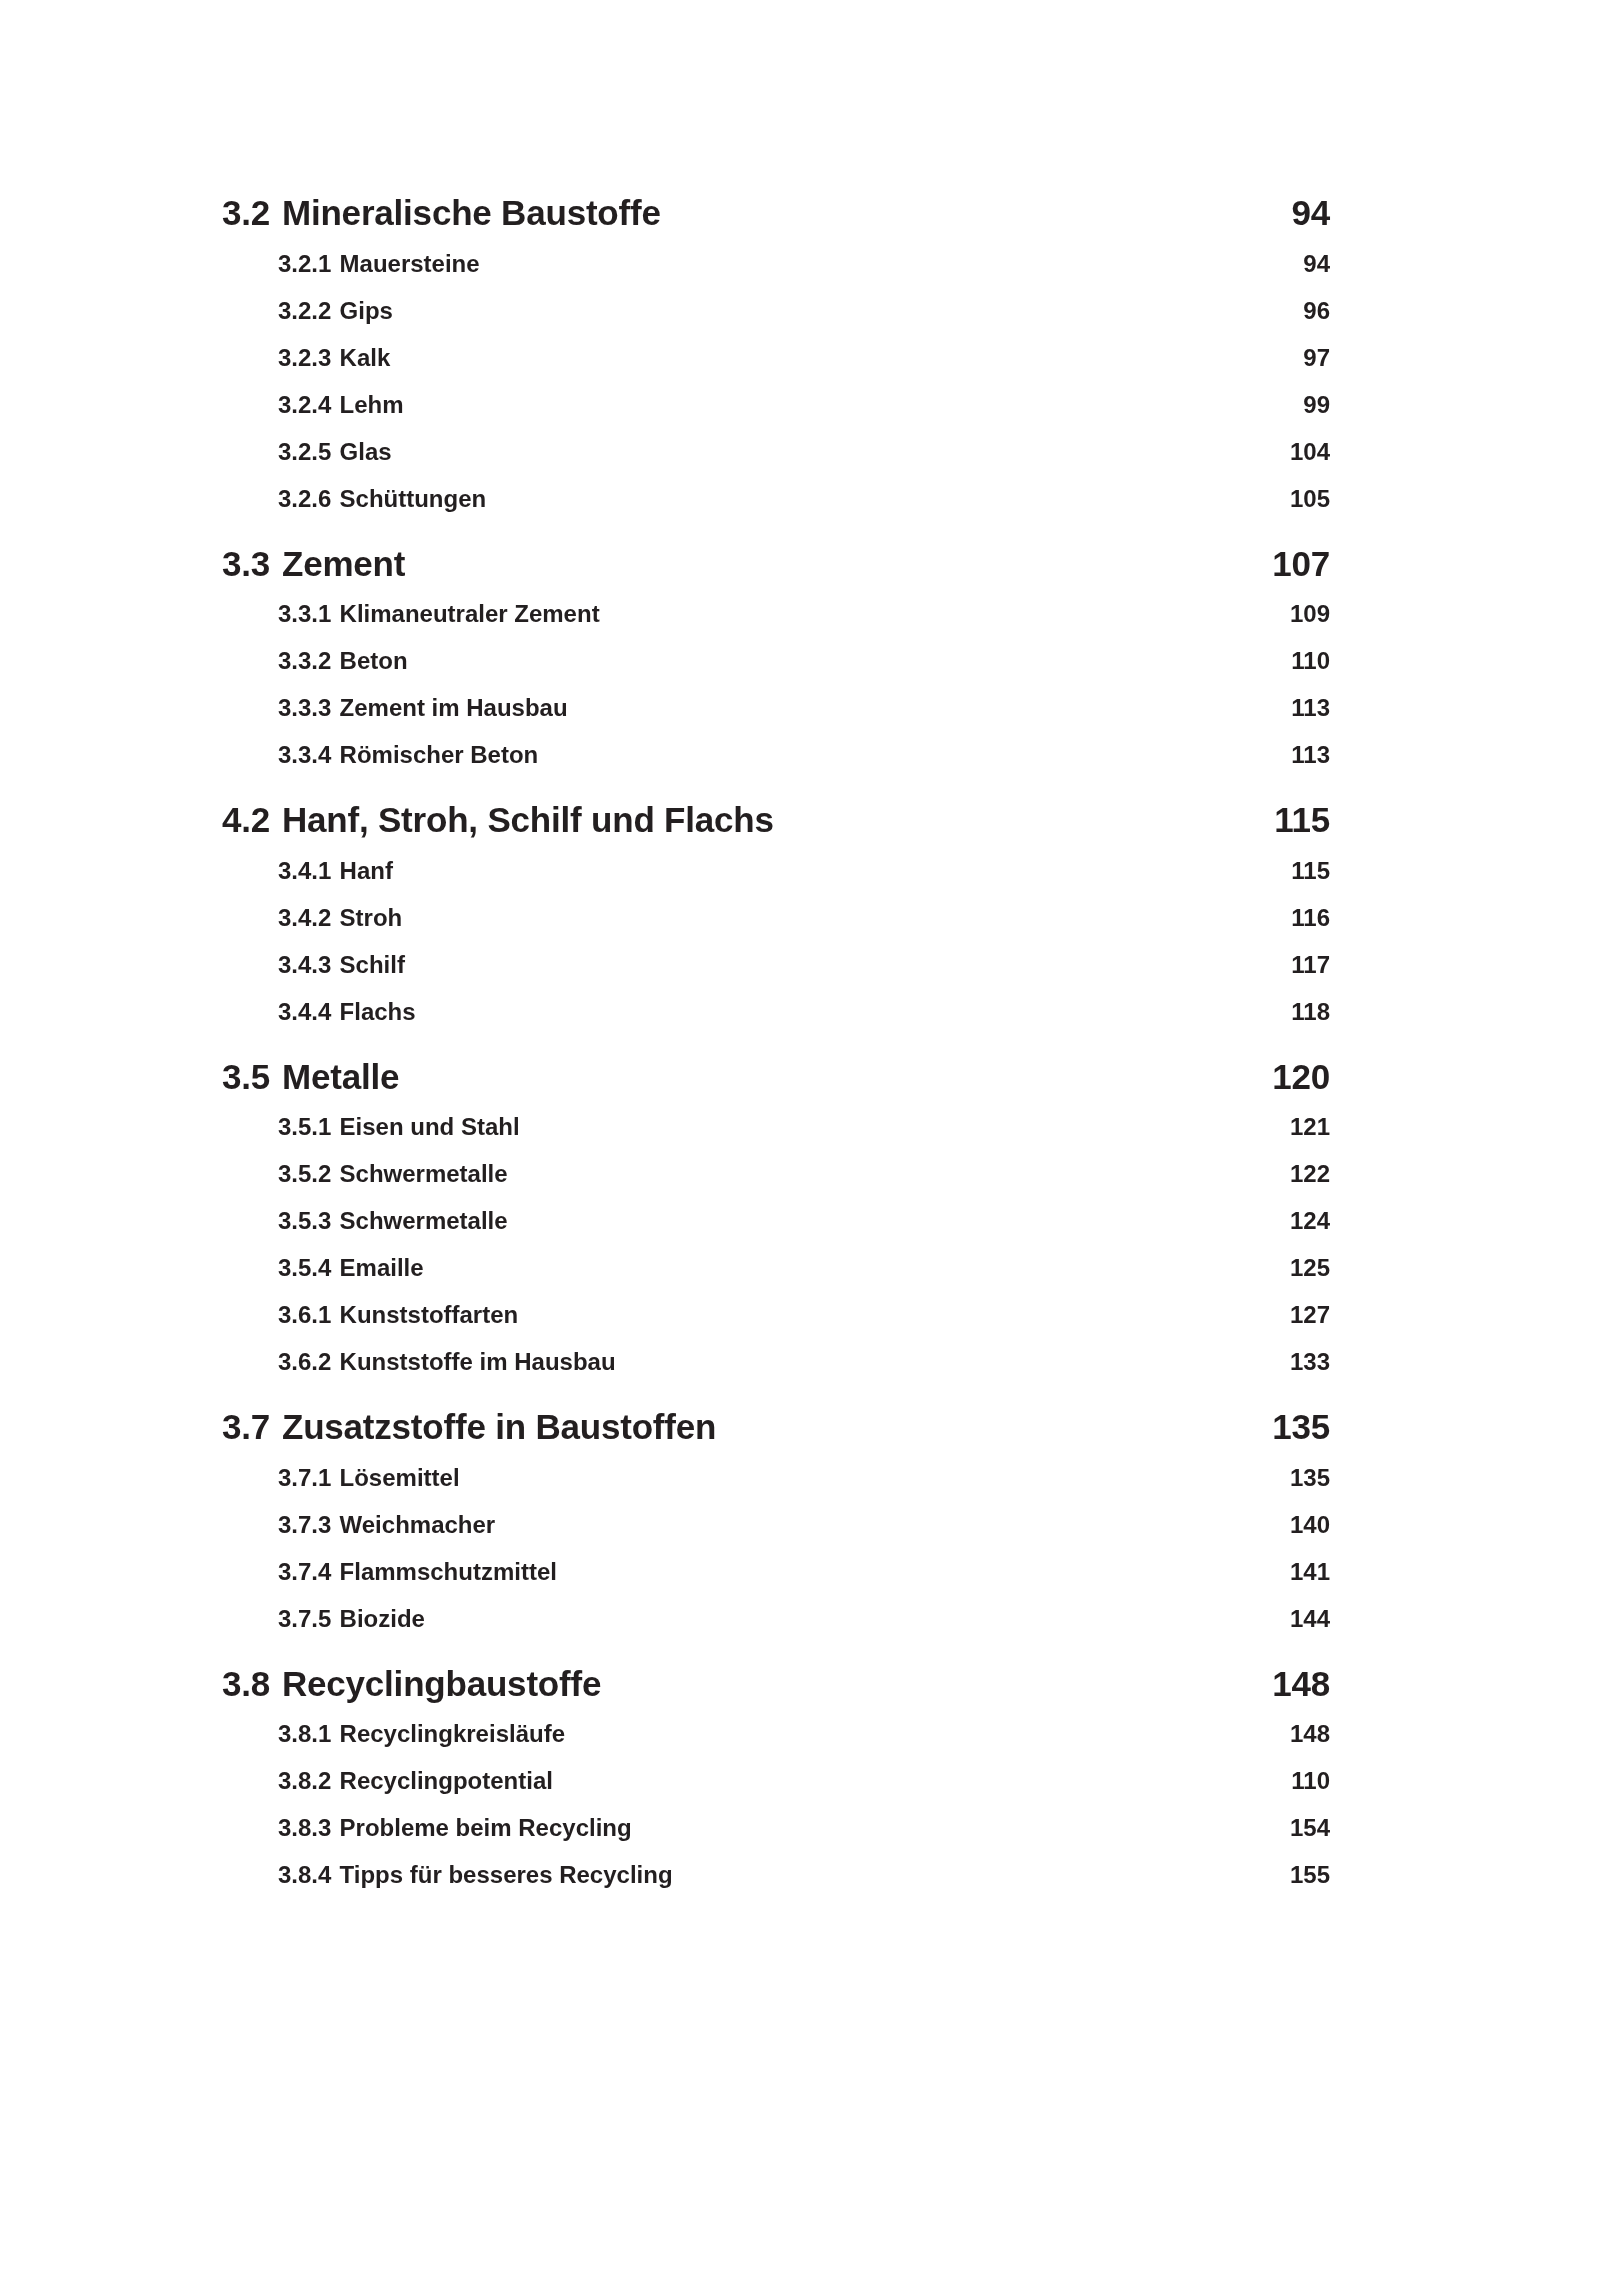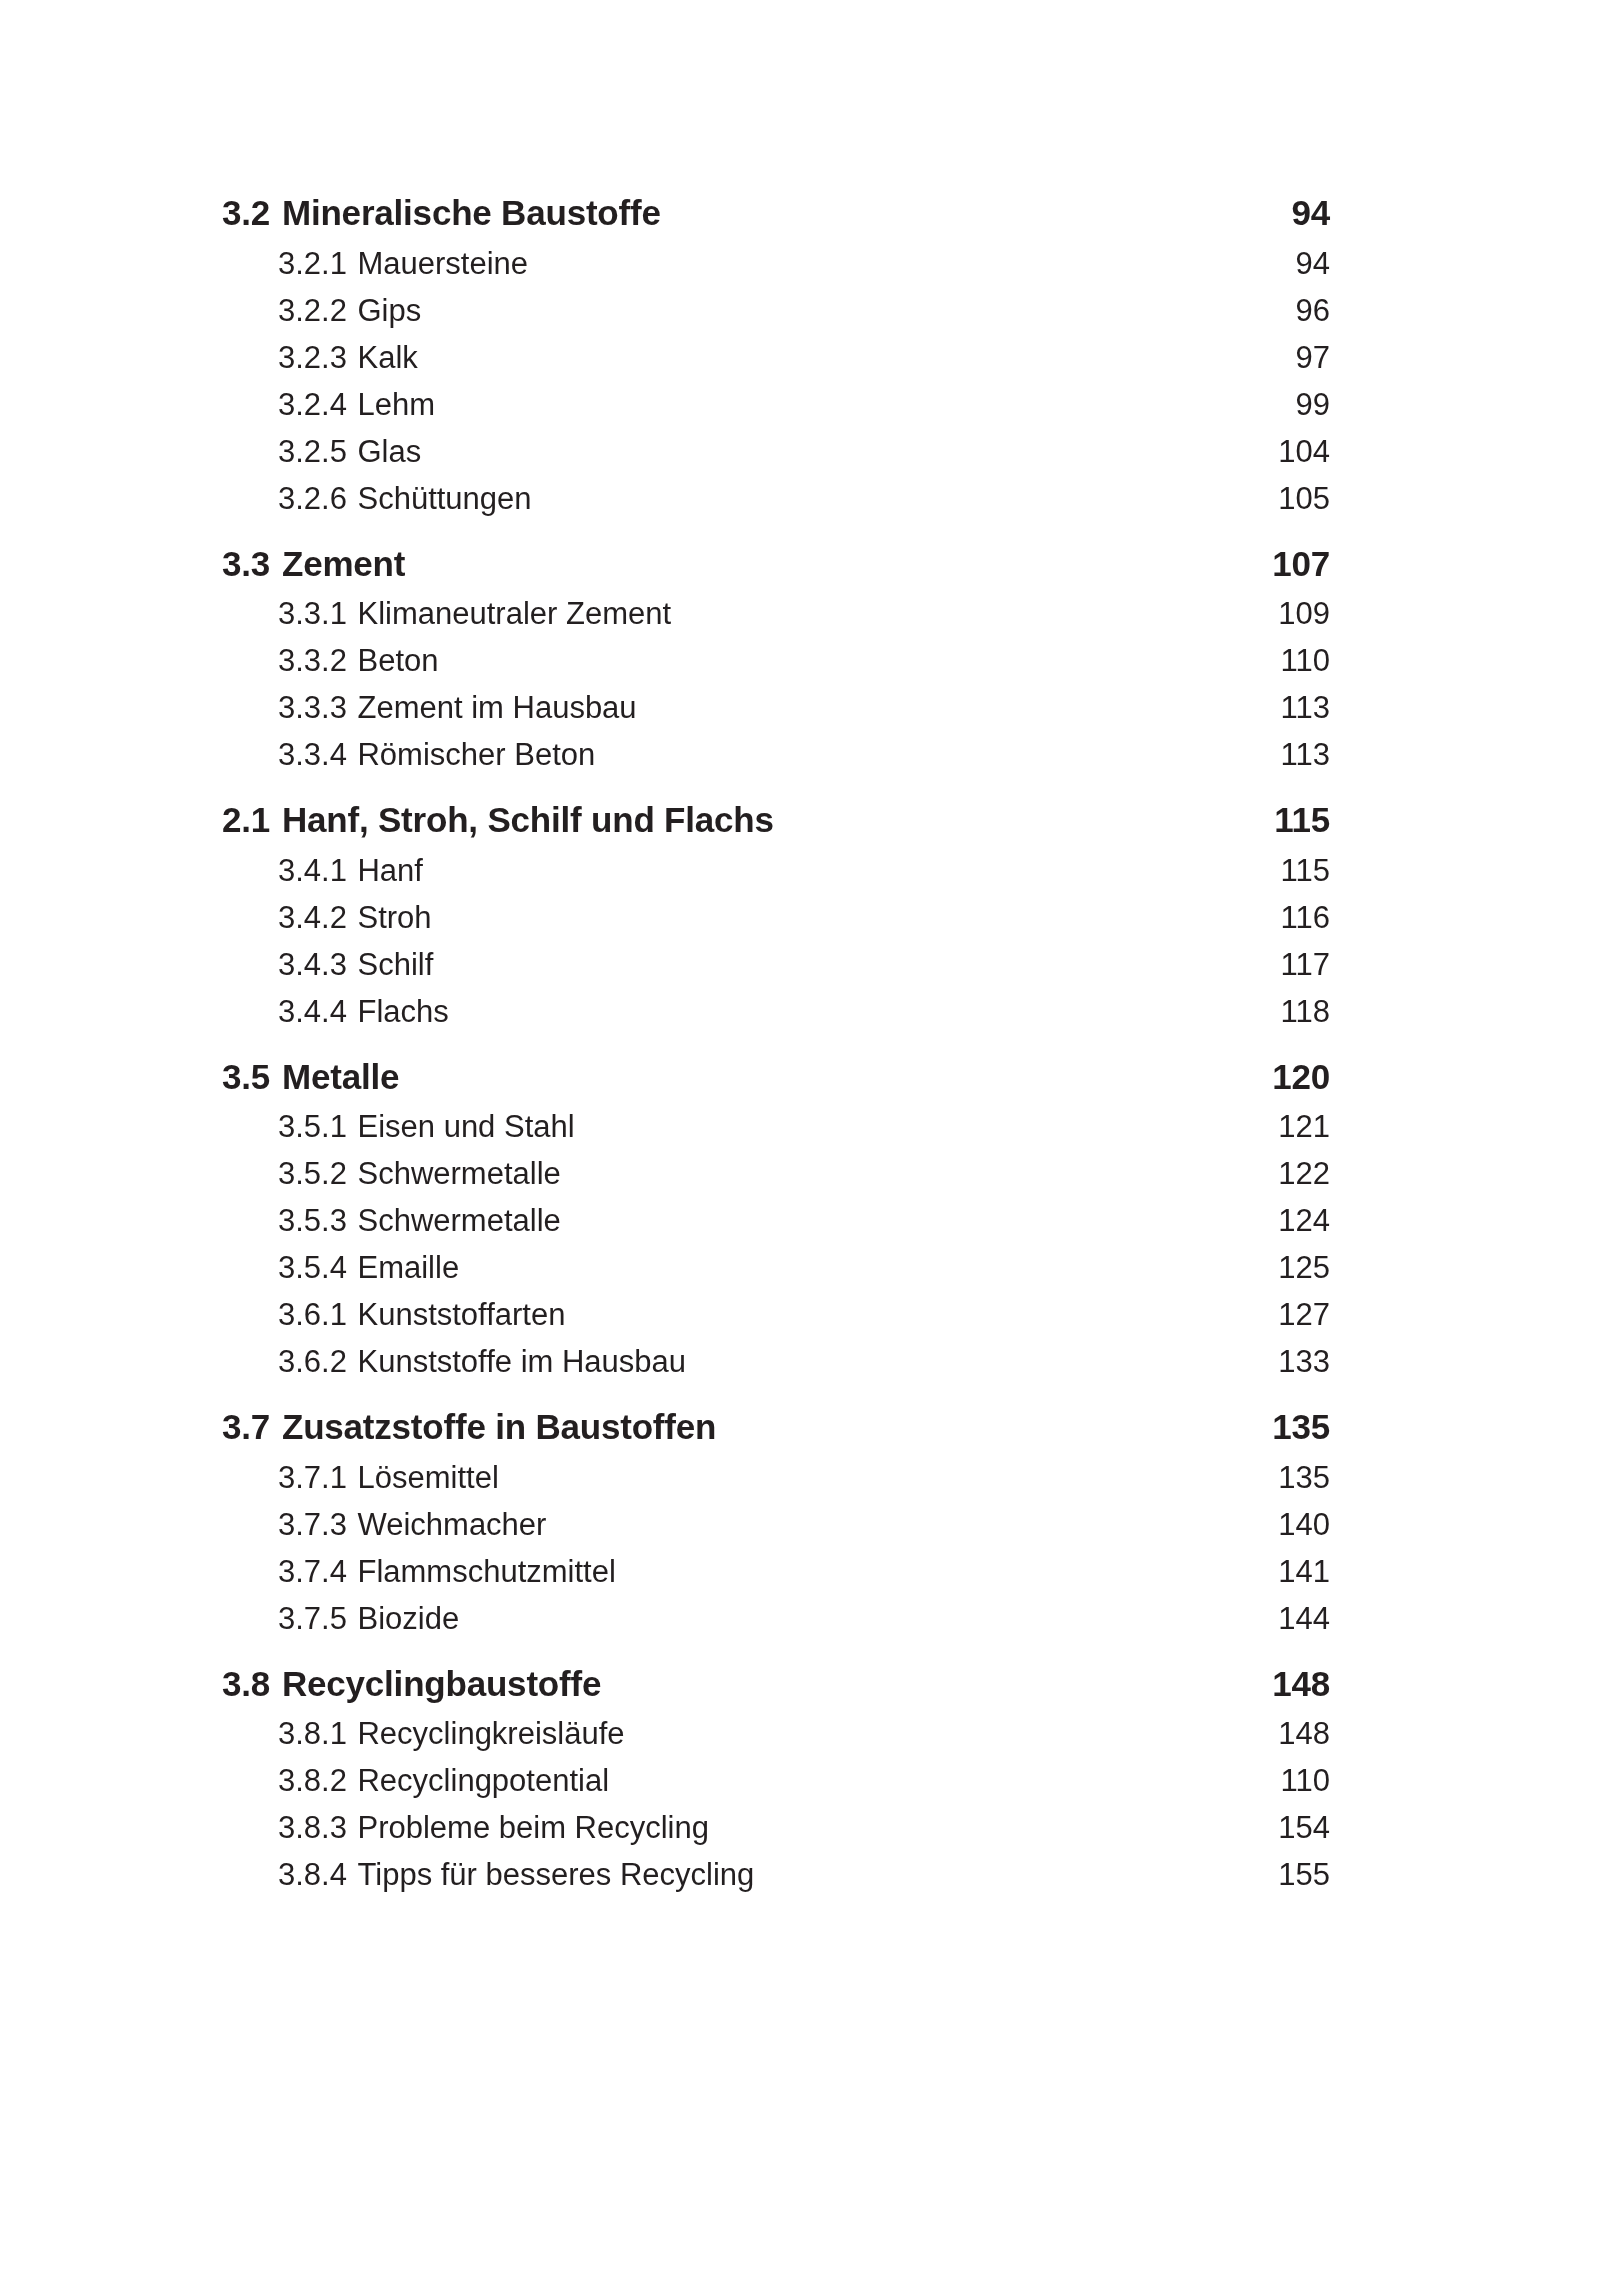--- a/index.html
+++ b/index.html
@@ -29,22 +29,22 @@
     height: 47px;
   }
   .header-row {
     margin: 17.6px 0 3.9px 0;
     font-size: 35px;
     font-weight: 700;
     letter-spacing: -0.2px;
   }
   .item-row {
     padding-left: 56px;
-    font-size: 31px;
-    font-weight: 400;
+    font-size: 24px;
+    font-weight: 700;
   }
   .label {
     white-space: nowrap;
   }
   .num {
     margin-right: 0.34em;
   }
   .pagenum {
     text-align: right;
     white-space: nowrap;
@@ -114,21 +114,21 @@
   </div>
 
   <div class="row item-row">
     <div class="label"><span class="num">3.3.4</span><span class="title">Römischer Beton</span></div>
     <div class="pagenum">113</div>
   </div>
 </section>
 
   <section class="toc-section">
     <div class="row header-row">
-      <div class="label"><span class="num">2.1</span><span class="title">Hanf, Stroh, Schilf und Flachs</span></div>
+      <div class="label"><span class="num">4.2</span><span class="title">Hanf, Stroh, Schilf und Flachs</span></div>
       <div class="pagenum">115</div>
     </div>
 
   <div class="row item-row">
     <div class="label"><span class="num">3.4.1</span><span class="title">Hanf</span></div>
     <div class="pagenum">115</div>
   </div>
 
   <div class="row item-row">
     <div class="label"><span class="num">3.4.2</span><span class="title">Stroh</span></div>

